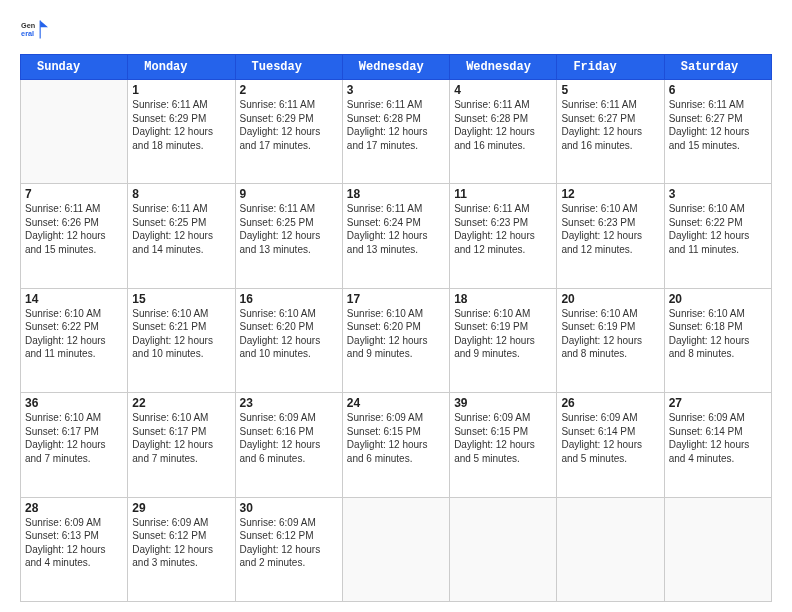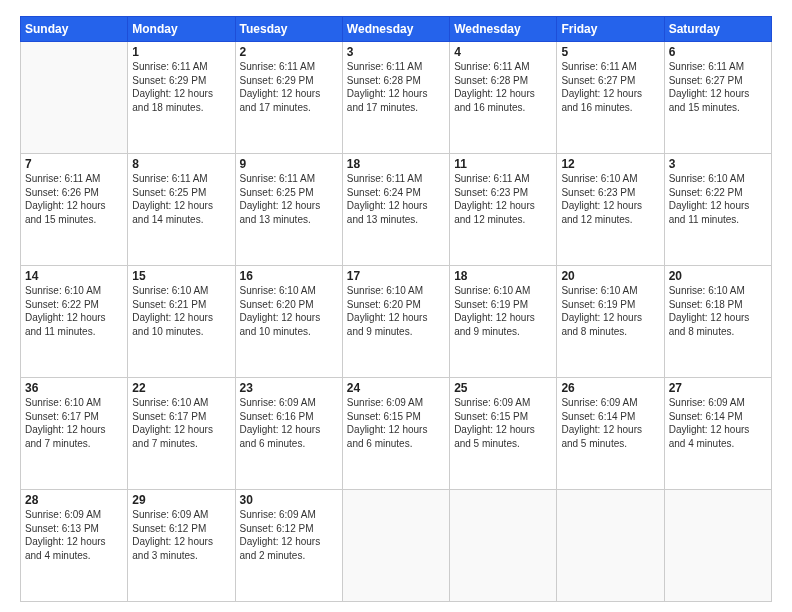--- a/index.html
+++ b/index.html
@@ -54,23 +54,24 @@
     .calendar {
       width: 100%;
       border-collapse: collapse;
       flex: 1;
     }
     .calendar thead tr th {
       background: #2563eb;
       color: #fff;
       font-size: 12px;
       font-weight: bold;
-      padding: 5px 4px;
+      padding: 5px 16px;
       text-align: left;
       border: 1px solid #1d4ed8;
+      font-family: Liberation Mono, monospace;
     }
     .calendar tbody tr td {
       border: 1px solid #ccc;
       vertical-align: top;
       padding: 3px 4px;
       width: calc(100% / 7);
       height: 86px;
       background: #fff;
     }
     .calendar tbody tr td.empty {
@@ -86,20 +87,40 @@
     .day-info {
       font-size: 10px;
       color: #333;
       line-height: 1.35;
     }
   </style>
 </head>
 <body>
 
 <div class="page">
+  <div class="header">
+    <div class="logo">
+      <svg class="logo-icon" viewBox="0 0 50 50">
+          <text x="2" y="22" font-size="13" font-weight="bold" fill="#333">Gen</text>
+          <text x="2" y="36" font-size="13" font-weight="bold" fill="#2563eb">eral</text>
+          <polygon points="36,8 50,20 36,20" fill="#2563eb"></polygon>
+          <line x1="36" y1="8" x2="36" y2="40" stroke="#2563eb" stroke-width="2"></line>
+        </svg>
+      <div>
+        <div class="logo-text">
+          <span class="logo-general"></span><br>
+          <span class="logo-blue"></span>
+        </div>
+      </div>
+    </div>
+    <div class="title-block">
+      <div class="month-title"></div>
+      <div class="location"></div>
+    </div>
+  </div>
 
   <table class="calendar">
     <thead>
       <tr>
       <th>Sunday</th>
           <th>Monday</th>
           <th>Tuesday</th>
           <th>Wednesday</th>
           <th>Wednesday</th>
           <th>Friday</th>
@@ -277,21 +298,21 @@
 and 6 minutes.</div>
           </td>
           <td>
             <span class="day-number">24</span>
             <div class="day-info" style="white-space: pre-line;">Sunrise: 6:09 AM
 Sunset: 6:15 PM
 Daylight: 12 hours
 and 6 minutes.</div>
           </td>
           <td>
-            <span class="day-number">25</span>
+            <span class="day-number">39</span>
             <div class="day-info" style="white-space: pre-line;">Sunrise: 6:09 AM
 Sunset: 6:15 PM
 Daylight: 12 hours
 and 5 minutes.</div>
           </td>
           <td>
             <span class="day-number">26</span>
             <div class="day-info" style="white-space: pre-line;">Sunrise: 6:09 AM
 Sunset: 6:14 PM
 Daylight: 12 hours

